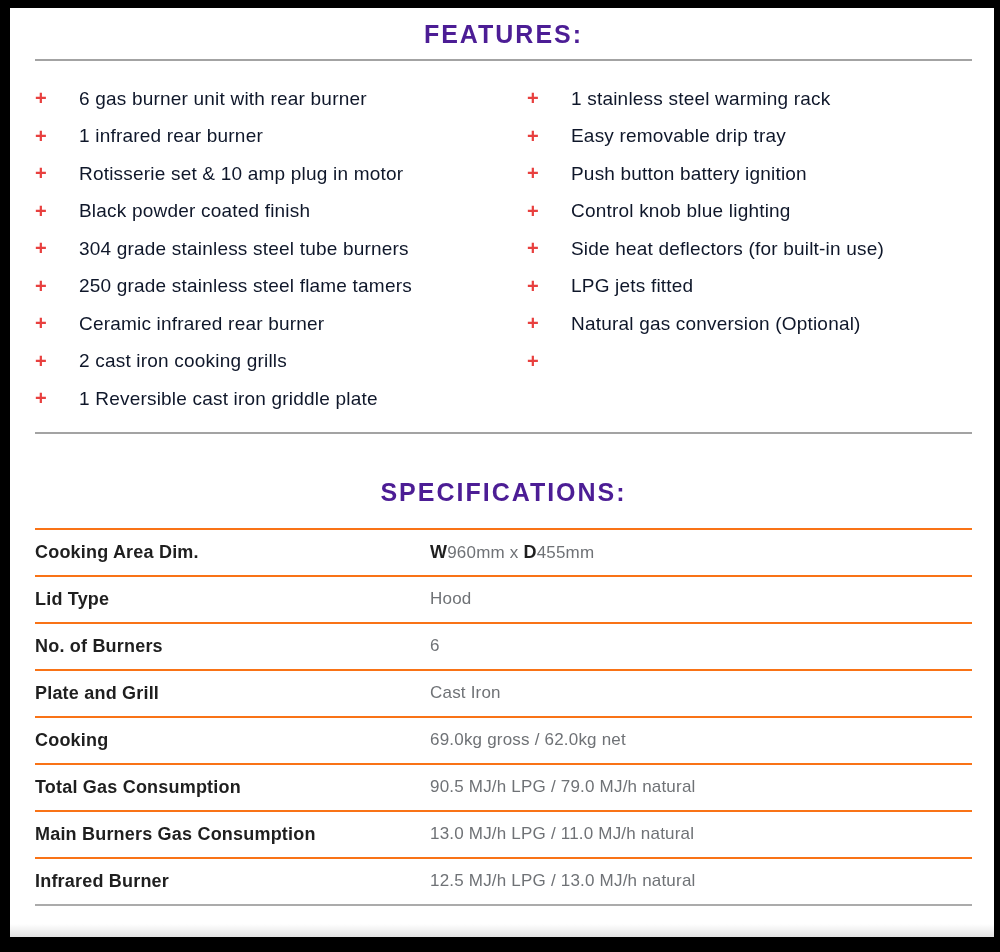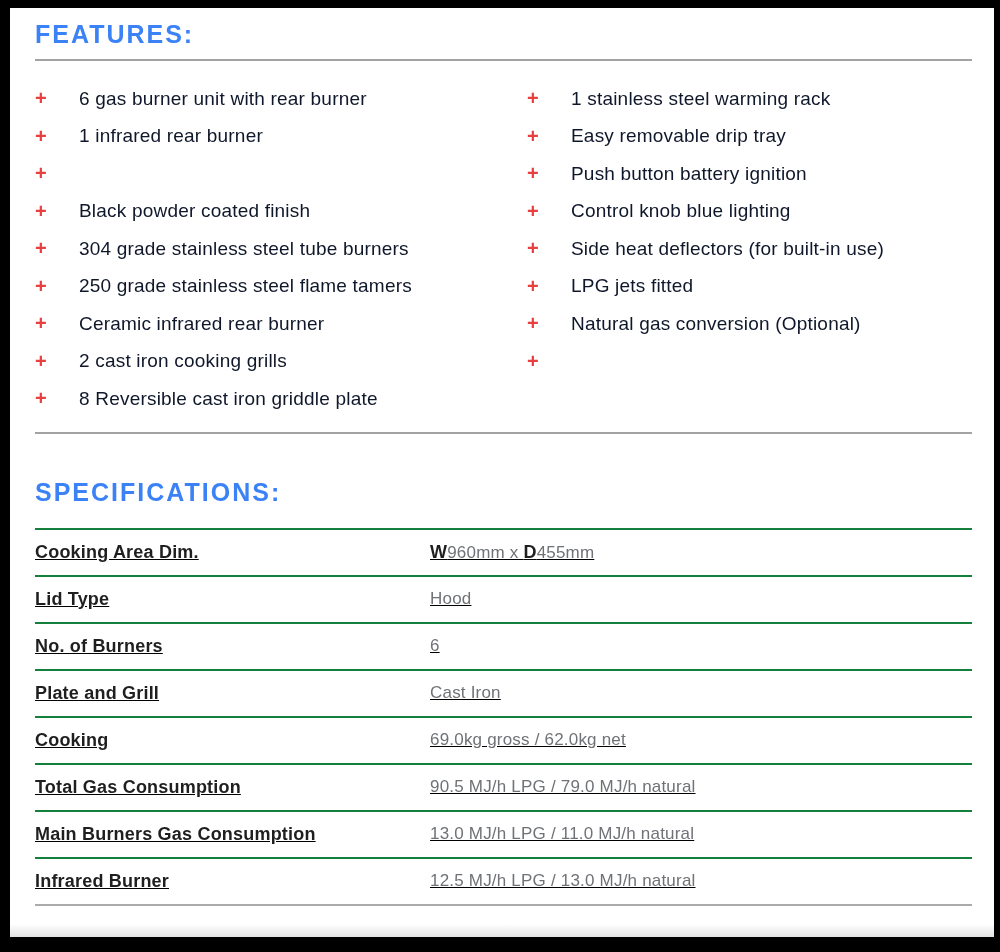--- a/index.html
+++ b/index.html
@@ -16,23 +16,24 @@
     background: #ffffff;
     overflow: hidden;
   }
   .content {
     padding: 0 22px 0 25px;
   }
   .section-title {
     font-size: 25px;
     font-weight: 700;
     letter-spacing: 2px;
-    color: #3b82f6;
+    color: #4c1d95;
     line-height: 1;
     margin: 0;
+    text-align: center;
   }
   .features-title { padding-top: 14px; }
   .rule {
     border: none;
     border-top: 2px solid #a3a3a3;
     margin: 0;
   }
   .title-rule { margin-top: 12px; }
   .features-columns {
     display: flex;
@@ -62,21 +63,21 @@
     letter-spacing: 0.2px;
     white-space: nowrap;
   }
   .features-bottom-rule { margin-top: 14px; }
   .specs-title { padding-top: 46px; }
   table.specs {
     width: 100%;
     border-collapse: collapse;
     margin-top: 23px;
   }
-  table.specs tr { border-top: 2px solid #15803d; text-decoration: underline; }
+  table.specs tr { border-top: 2px solid #f97316; }
   table.specs tr:last-child { border-bottom: 2px solid #ababab; }
   table.specs td {
     height: 45px;
     vertical-align: middle;
     padding: 0;
   }
   td.spec-label {
     width: 395px;
     padding-left: 30px;
     font-size: 18px;
@@ -118,20 +119,21 @@
         <li class="feature-item">
           <span class="plus">+</span>
           <span class="feature-text">6 gas burner unit with rear burner</span>
         </li>
         <li class="feature-item">
           <span class="plus">+</span>
           <span class="feature-text">1 infrared rear burner</span>
         </li>
         <li class="feature-item">
           <span class="plus">+</span>
+          <span class="feature-text">Rotisserie set &amp; 10 amp plug in motor</span>
         </li>
         <li class="feature-item">
           <span class="plus">+</span>
           <span class="feature-text">Black powder coated finish</span>
         </li>
         <li class="feature-item">
           <span class="plus">+</span>
           <span class="feature-text">304 grade stainless steel tube burners</span>
         </li>
         <li class="feature-item">
@@ -141,21 +143,21 @@
         <li class="feature-item">
           <span class="plus">+</span>
           <span class="feature-text">Ceramic infrared rear burner</span>
         </li>
         <li class="feature-item">
           <span class="plus">+</span>
           <span class="feature-text">2 cast iron cooking grills</span>
         </li>
         <li class="feature-item">
           <span class="plus">+</span>
-          <span class="feature-text">8 Reversible cast iron griddle plate</span>
+          <span class="feature-text">1 Reversible cast iron griddle plate</span>
         </li>
       </ul>
 
       <ul class="feature-col right">
         <li class="feature-item">
           <span class="plus">+</span>
           <span class="feature-text">1 stainless steel warming rack</span>
         </li>
         <li class="feature-item">
           <span class="plus">+</span>

